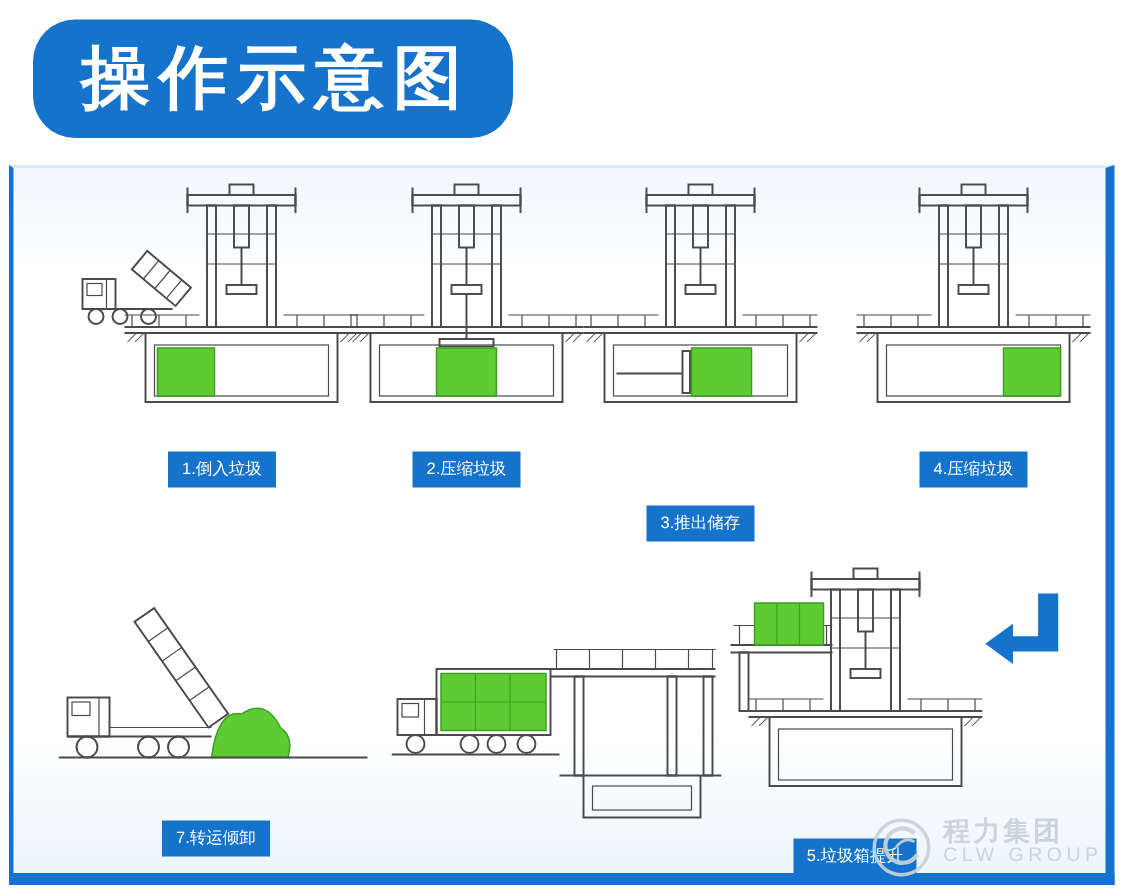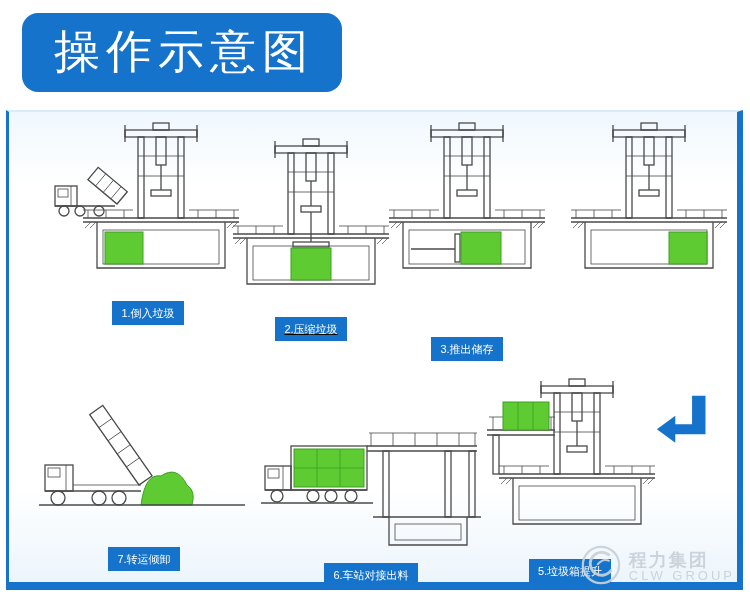--- a/index.html
+++ b/index.html
@@ -4,48 +4,48 @@
 <style>
   * { margin:0; padding:0; box-sizing:border-box; }
   html,body { background:#ffffff; }
   body {
     width:750px; height:595px; position:relative; overflow:hidden;
     font-family:"Liberation Sans","DejaVu Sans",sans-serif;
   }
   .title-banner {
     position:absolute; left:22px; top:13px;
     background:var(--accent,#1573cb); color:#fff;
-    font-size:46px; font-weight:normal; letter-spacing:6px;
+    font-size:46px; font-weight:bold; letter-spacing:6px;
     line-height:1.2; padding:11px 28px 13px 32px;
-    border-radius:16px; white-space:nowrap;
+    border-radius:28px; white-space:nowrap;
   }
   .panel {
     position:absolute; left:6px; top:110px; width:737px; height:480px;
     border-left:3px solid var(--accent,#1573cb);
     border-right:6px solid var(--accent,#1573cb);
     border-bottom:8px solid var(--accent,#1573cb);
     border-top:2px solid #d9ecfa;
     background:linear-gradient(180deg,#f0f8fe 0%,#ffffff 16%,#ffffff 80%,#ecf5fc 100%);
   }
   .step { position:absolute; display:flex; flex-direction:column; align-items:center; }
   .step .step-label {
     margin-top:4px; background:var(--accent,#1573cb); color:#fff;
     font-size:11px; line-height:18px; padding:3px 9px; white-space:nowrap;
   }
   .s1 { left:44px;  top:10px; }
-  .s2 { left:222px; top:26px;text-decoration:underline; }
+  .s2 { left:222px; top:10px; }
   .s3 { left:378px; top:10px;gap:36px; }
   .s4 { left:560px; top:10px; }
   .s7 { left:30px;  top:261px; }
   .s6 { left:252px; top:262px; }
   .s5 { left:476px; top:258px;justify-content:space-between; }
   .flow-arrow { position:absolute; left:646px; top:282px; }
   svg.art { display:block; }
   .watermark {
-    position:absolute; right:2px; bottom:-4px; display:flex; align-items:center; gap:7px;
+    position:absolute; right:2px; bottom:-4px; display:flex; align-items:flex-start; gap:7px;
     color:var(--watermark,#c9d2d9); opacity:.92; z-index:5;
   }
   .wm-brand { font-size:18px; font-weight:bold; letter-spacing:2px; line-height:20px; }
   .wm-sub   { font-size:13px; letter-spacing:3px; line-height:11px; }
 </style>
 </head>
 <body>
 
 <svg width="0" height="0" style="position:absolute">
   <defs>
@@ -141,20 +141,21 @@
       <rect x="74" y="110" width="40" height="32" fill="#5ecb33" stroke="#3e9e22"></rect>
     </svg>
     <figcaption class="step-label">3.推出储存</figcaption>
   </figure>
 
   <figure class="step s4">
     <svg class="art" viewBox="0 0 160 175" width="160" height="175">
       <use href="#g-station"></use>
       <rect x="100" y="110" width="38" height="32" fill="#5ecb33" stroke="#3e9e22"></rect>
     </svg>
+    <figcaption class="step-label">4.压缩垃圾</figcaption>
   </figure>
 
   <figure class="step s7">
     <svg class="art" viewBox="0 0 210 170" width="210" height="170">
       <g stroke="#4a4a4a" stroke-width="1.3" fill="none">
         <rect x="6" y="92" width="28" height="26"></rect>
         <rect x="9" y="95" width="12" height="9" stroke-width="0.8"></rect>
         <line x1="27" y1="92" x2="27" y2="118" stroke-width="0.8"></line>
         <circle cx="19" cy="125" r="7"></circle>
         <circle cx="60" cy="125" r="7"></circle>
@@ -208,21 +209,20 @@
           <line x1="214" y1="59" x2="214" y2="72"></line>
         </g>
         <rect x="122" y="77" width="6" height="66"></rect>
         <rect x="184" y="77" width="6" height="66"></rect>
         <rect x="208" y="77" width="6" height="66"></rect>
         <line x1="112" y1="143" x2="220" y2="143"></line>
         <path d="M128,143 L128,171 L206,171 L206,143"></path>
         <rect x="134" y="150" width="66" height="16" stroke-width="0.8"></rect>
       </g>
     </svg>
-    <figcaption class="step-label">6.车站对接出料</figcaption>
   </figure>
 
   <figure class="step s5">
     <svg class="art" viewBox="0 0 170 185" width="170" height="185">
       <use href="#g-station" x="12" y="8"></use>
       <g stroke="#4a4a4a" stroke-width="1.3" fill="none">
         <line x1="2" y1="60" x2="70" y2="60"></line>
         <line x1="2" y1="65" x2="70" y2="65"></line>
         <line x1="4" y1="47" x2="70" y2="47" stroke-width="0.8"></line>
         <g stroke-width="0.8">

